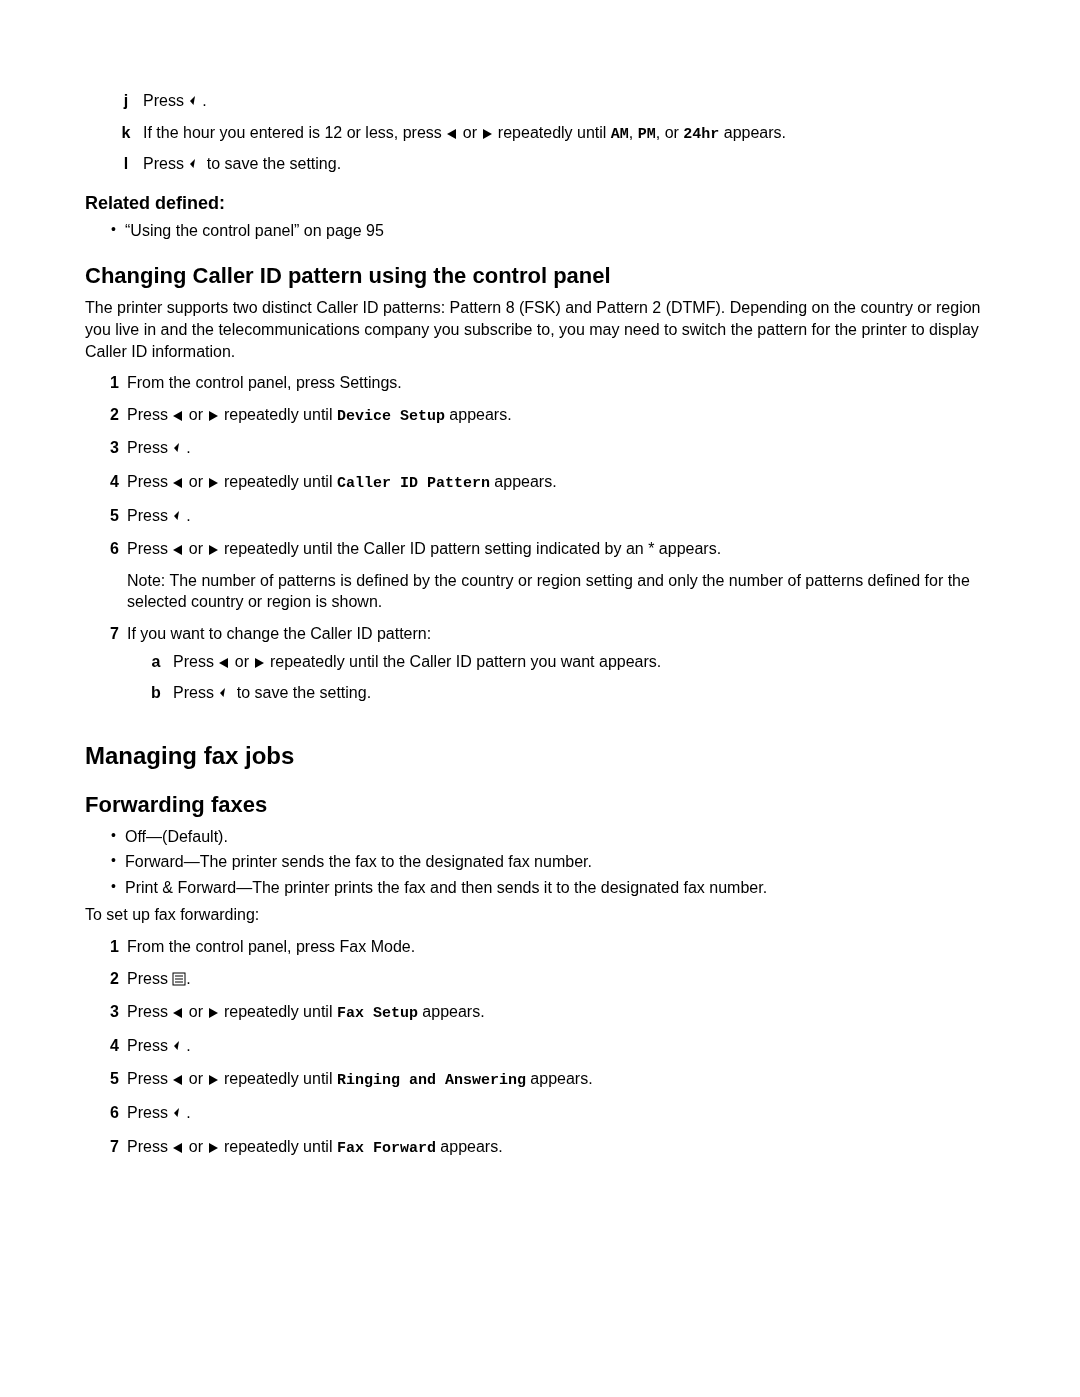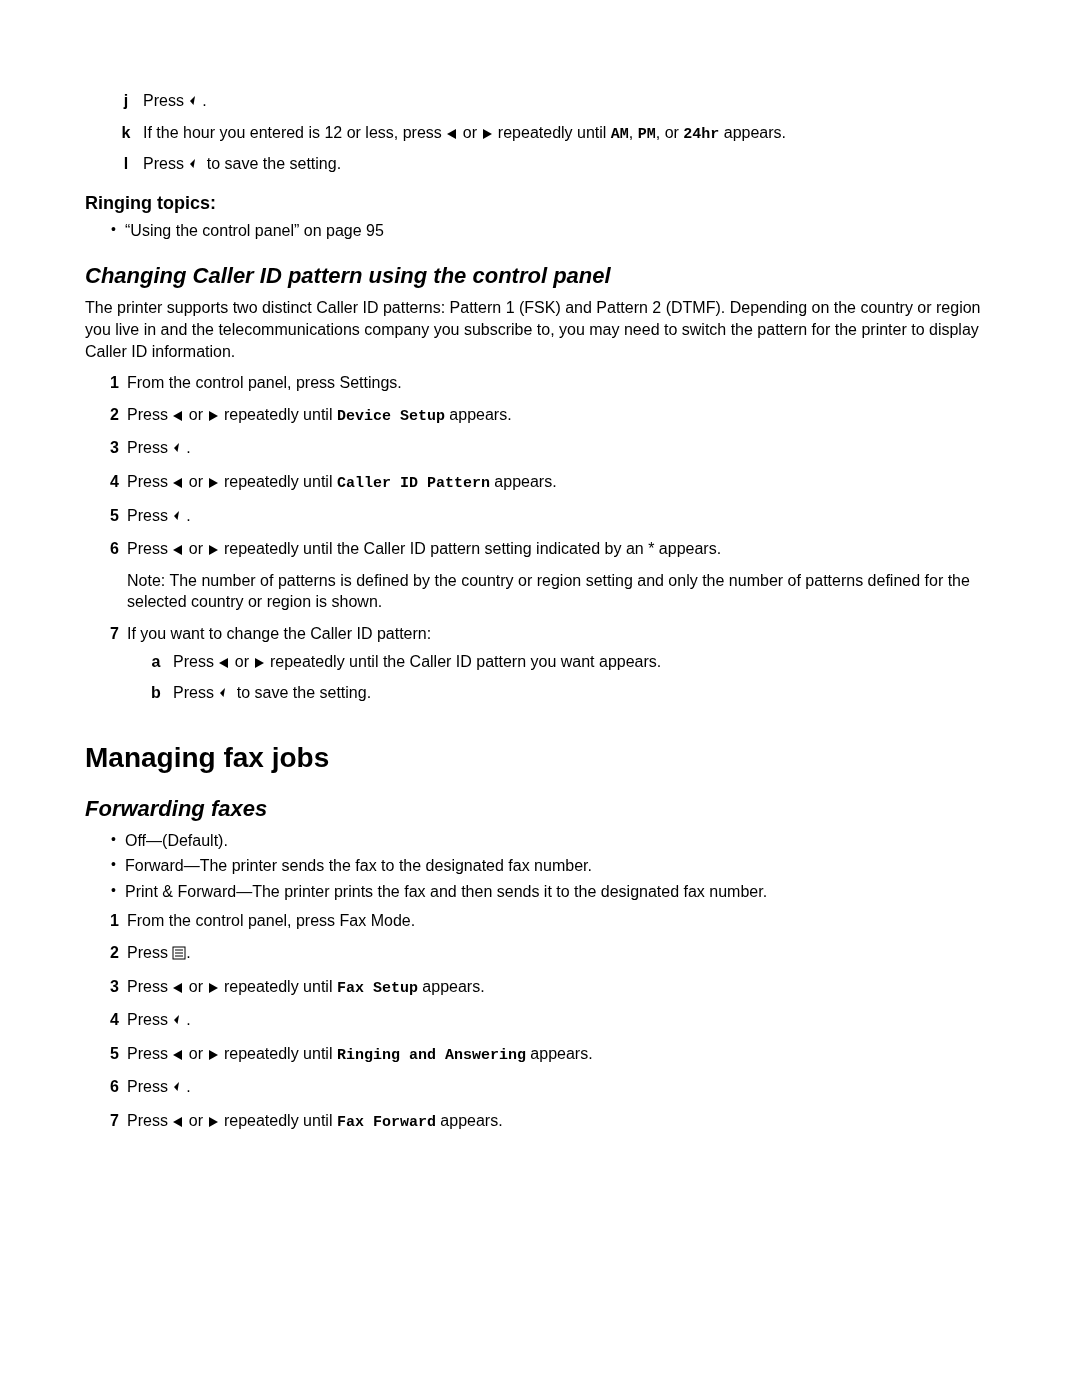--- a/index.html
+++ b/index.html
@@ -47,21 +47,20 @@
     line-height: 1.35;
   }
   .bullet-marker {
     width: 14px;
     flex: 0 0 14px;
     font-size: 14px;
   }
   .bullet-content { flex: 1; }
   .h3 {
     font-weight: bold;
-    font-style: italic;
     font-size: 22px;
     margin: 22px 0 8px 0;
   }
   .para {
     line-height: 1.35;
     margin: 6px 0 10px 0;
   }
   .num-list {
     padding-left: 14px;
   }
@@ -80,21 +79,21 @@
     flex: 1;
     padding-left: 8px;
   }
   .note-block { margin-top: 8px; }
   .sub-letter-list {
     padding-left: 18px;
     margin-top: 6px;
   }
   .h2 {
     font-weight: bold;
-    font-size: 28px;
+    font-size: 24px;
     margin: 28px 0 10px 0;
   }
   .icon {
     display: inline-block;
     vertical-align: -2px;
   }
   .mono {
     font-family: "Courier New", Courier, monospace;
     font-weight: bold;
     font-size: 15px;
@@ -146,30 +145,30 @@
       <div class="letter-marker">l</div>
       <div class="letter-content">
         <span>Press </span>
         <span class="icon"><svg width="14" height="14" viewBox="0 0 14 14">
               <path d="M2 7 L5.5 11 L7 2 Z" fill="#000"></path>
             </svg></span><span> to save the setting.</span>
       </div>
     </div>
   </div>
 
-  <div class="h4">Ringing topics:</div>
+  <div class="h4">Related defined:</div>
   <div class="bullet-list">
     <div class="bullet-item">
       <div class="bullet-marker">•</div>
       <div class="bullet-content">“Using the control panel” on page 95</div>
     </div>
   </div>
 
   <div class="h3">Changing Caller ID pattern using the control panel</div>
-  <div class="para">The printer supports two distinct Caller ID patterns: Pattern 1 (FSK) and Pattern 2 (DTMF). Depending on the country or region you live in and the telecommunications company you subscribe to, you may need to switch the pattern for the printer to display Caller ID information.</div>
+  <div class="para">The printer supports two distinct Caller ID patterns: Pattern 8 (FSK) and Pattern 2 (DTMF). Depending on the country or region you live in and the telecommunications company you subscribe to, you may need to switch the pattern for the printer to display Caller ID information.</div>
 
   <div class="num-list">
     <div class="num-item">
       <div class="num-marker">1</div>
       <div class="num-content">
         <span>From the control panel, press </span><span class="bold">Settings</span><span>.</span>
       </div>
     </div>
     <div class="num-item">
       <div class="num-marker">2</div>
@@ -279,20 +278,21 @@
     <div class="bullet-item">
       <div class="bullet-marker">•</div>
       <div class="bullet-content"><span class="bold">Forward</span><span>—The printer sends the fax to the designated fax number.</span></div>
     </div>
     <div class="bullet-item">
       <div class="bullet-marker">•</div>
       <div class="bullet-content"><span class="bold">Print &amp; Forward</span><span>—The printer prints the fax and then sends it to the designated fax number.</span></div>
     </div>
   </div>
 
+  <div class="para">To set up fax forwarding:</div>
 
   <div class="num-list">
     <div class="num-item">
       <div class="num-marker">1</div>
       <div class="num-content">
         <span>From the control panel, press </span><span class="bold">Fax Mode</span><span>.</span>
       </div>
     </div>
     <div class="num-item">
       <div class="num-marker">2</div>

